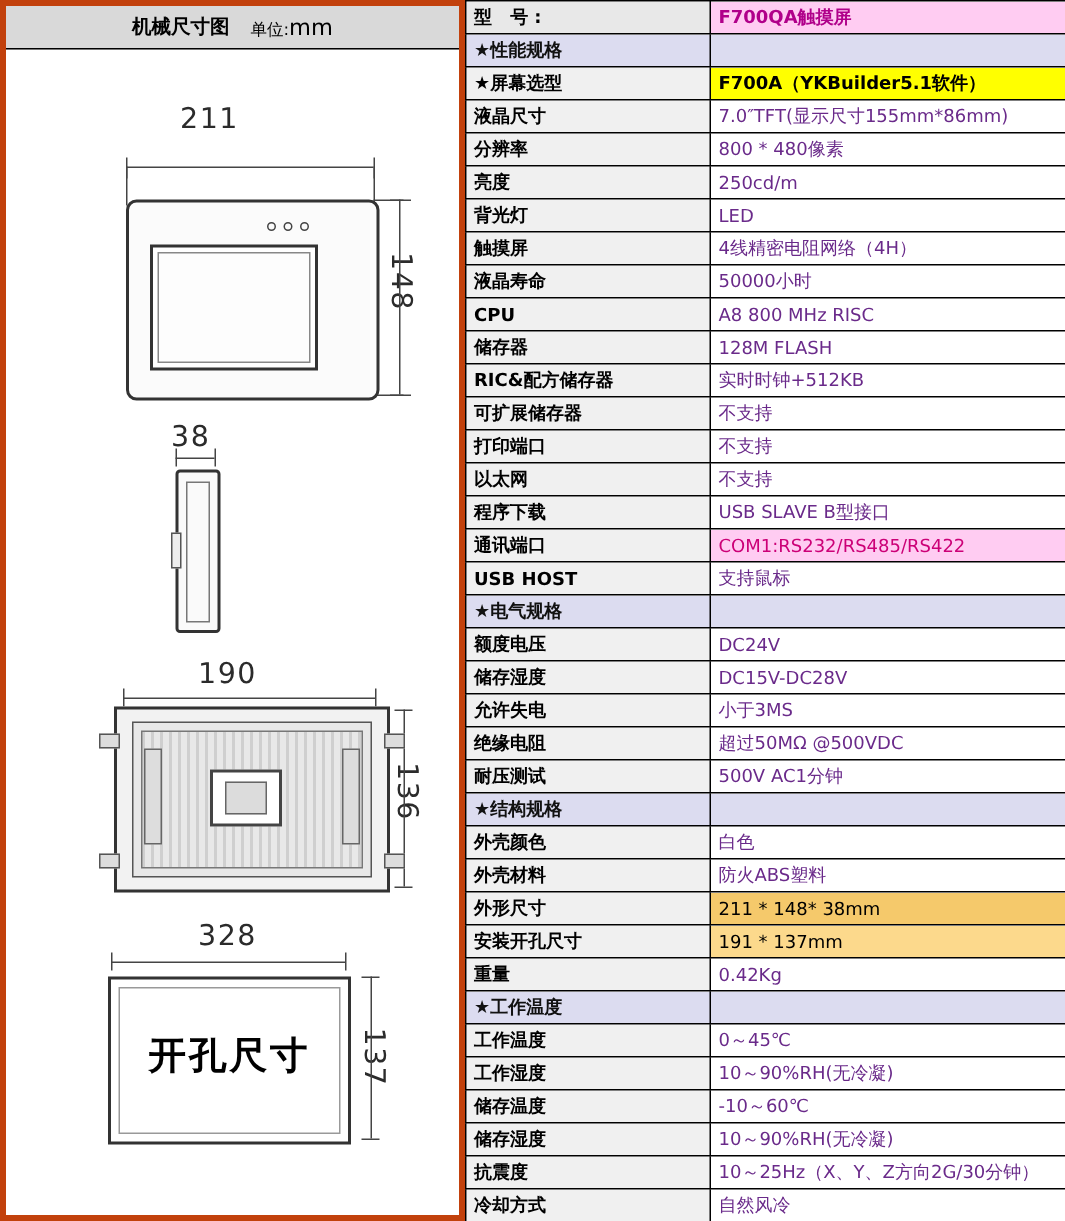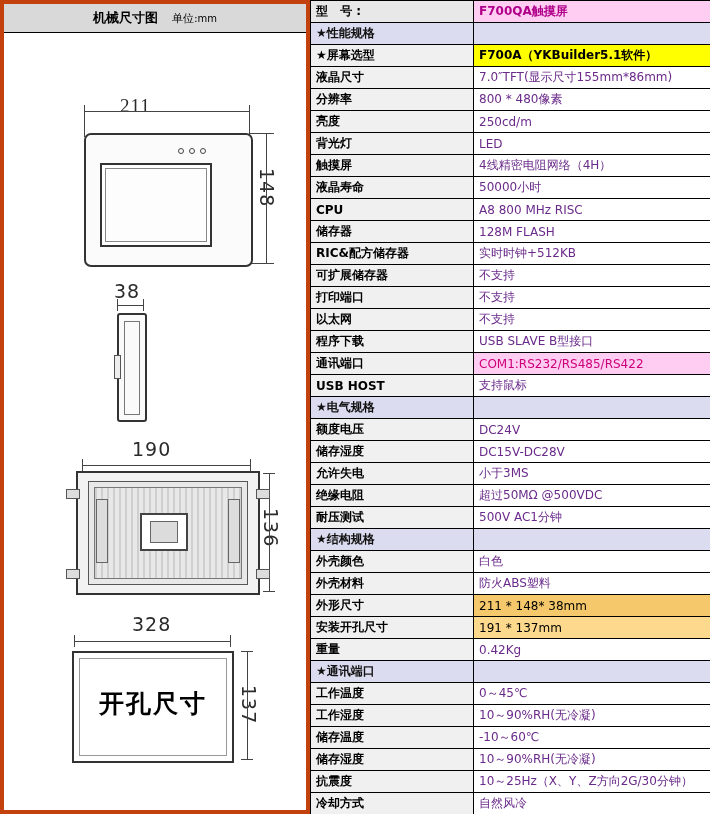--- a/index.html
+++ b/index.html
@@ -17,21 +17,21 @@
   .left{
     position:absolute;left:0;top:0;width:310px;height:814px;
     border:4px solid #c2410c;box-sizing:border-box;background:#fff;
   }
   .left-header{
     height:28px;background:#d9d9d9;border-bottom:1px solid #000;
     display:flex;align-items:center;justify-content:center;gap:14px;
     font-weight:bold;font-size:13px;
   }
   .left-header .unit{font-weight:normal;font-size:11px;}
-  .left-header .unit small{font-size:10px;}
+  .left-header .unit small{font-size:15px;}
 
   .drawing{position:relative;width:100%;height:784px;}
 
   
   .dim{
     position:absolute;font-family:"DejaVu Sans","Liberation Sans",sans-serif;
     font-size:19px;color:#2b2b2b;letter-spacing:1px;
   }
   .dim.vert{
     transform:rotate(90deg);transform-origin:left top;
@@ -146,21 +146,21 @@
   <div class="left">
     <div class="left-header">
       <span>机械尺寸图</span>
       <span class="unit">
         <span>单位:</span><small>mm</small>
       </span>
     </div>
 
     <div class="drawing">
 
-      <div class="dim" style="left:116px;top:62px;font-family:Liberation Serif, serif;">211</div>
+      <div class="dim" style="left:116px;top:35px;">211</div>
       <div class="hline" style="left:80px;top:78px;width:165px;"></div>
       <div class="tick" style="left:80px;top:72px;height:14px;"></div>
       <div class="tick" style="left:245px;top:72px;height:14px;"></div>
       <div class="vline" style="left:80px;top:78px;height:26px;"></div>
       <div class="vline" style="left:245px;top:78px;height:26px;"></div>
 
       <div class="dim vert" style="left:274px;top:135px;">148</div>
       <div class="vline" style="left:262px;top:100px;height:130px;"></div>
       <div class="htick" style="left:256px;top:100px;width:14px;"></div>
       <div class="htick" style="left:256px;top:230px;width:14px;"></div>
@@ -347,21 +347,21 @@
           </tr>
           <tr>
             <td class="k">安装开孔尺寸</td>
             <td class="v hl-orange2">191 * 137mm</td>
           </tr>
           <tr>
             <td class="k">重量</td>
             <td class="v val-purple">0.42Kg</td>
           </tr>
           <tr class="section">
-            <td class="k">★通讯端口</td>
+            <td class="k">★工作温度</td>
             <td class="v"></td>
           </tr>
           <tr>
             <td class="k">工作温度</td>
             <td class="v val-purple">0～45℃</td>
           </tr>
           <tr>
             <td class="k">工作湿度</td>
             <td class="v val-purple">10～90%RH(无冷凝)</td>
           </tr>

